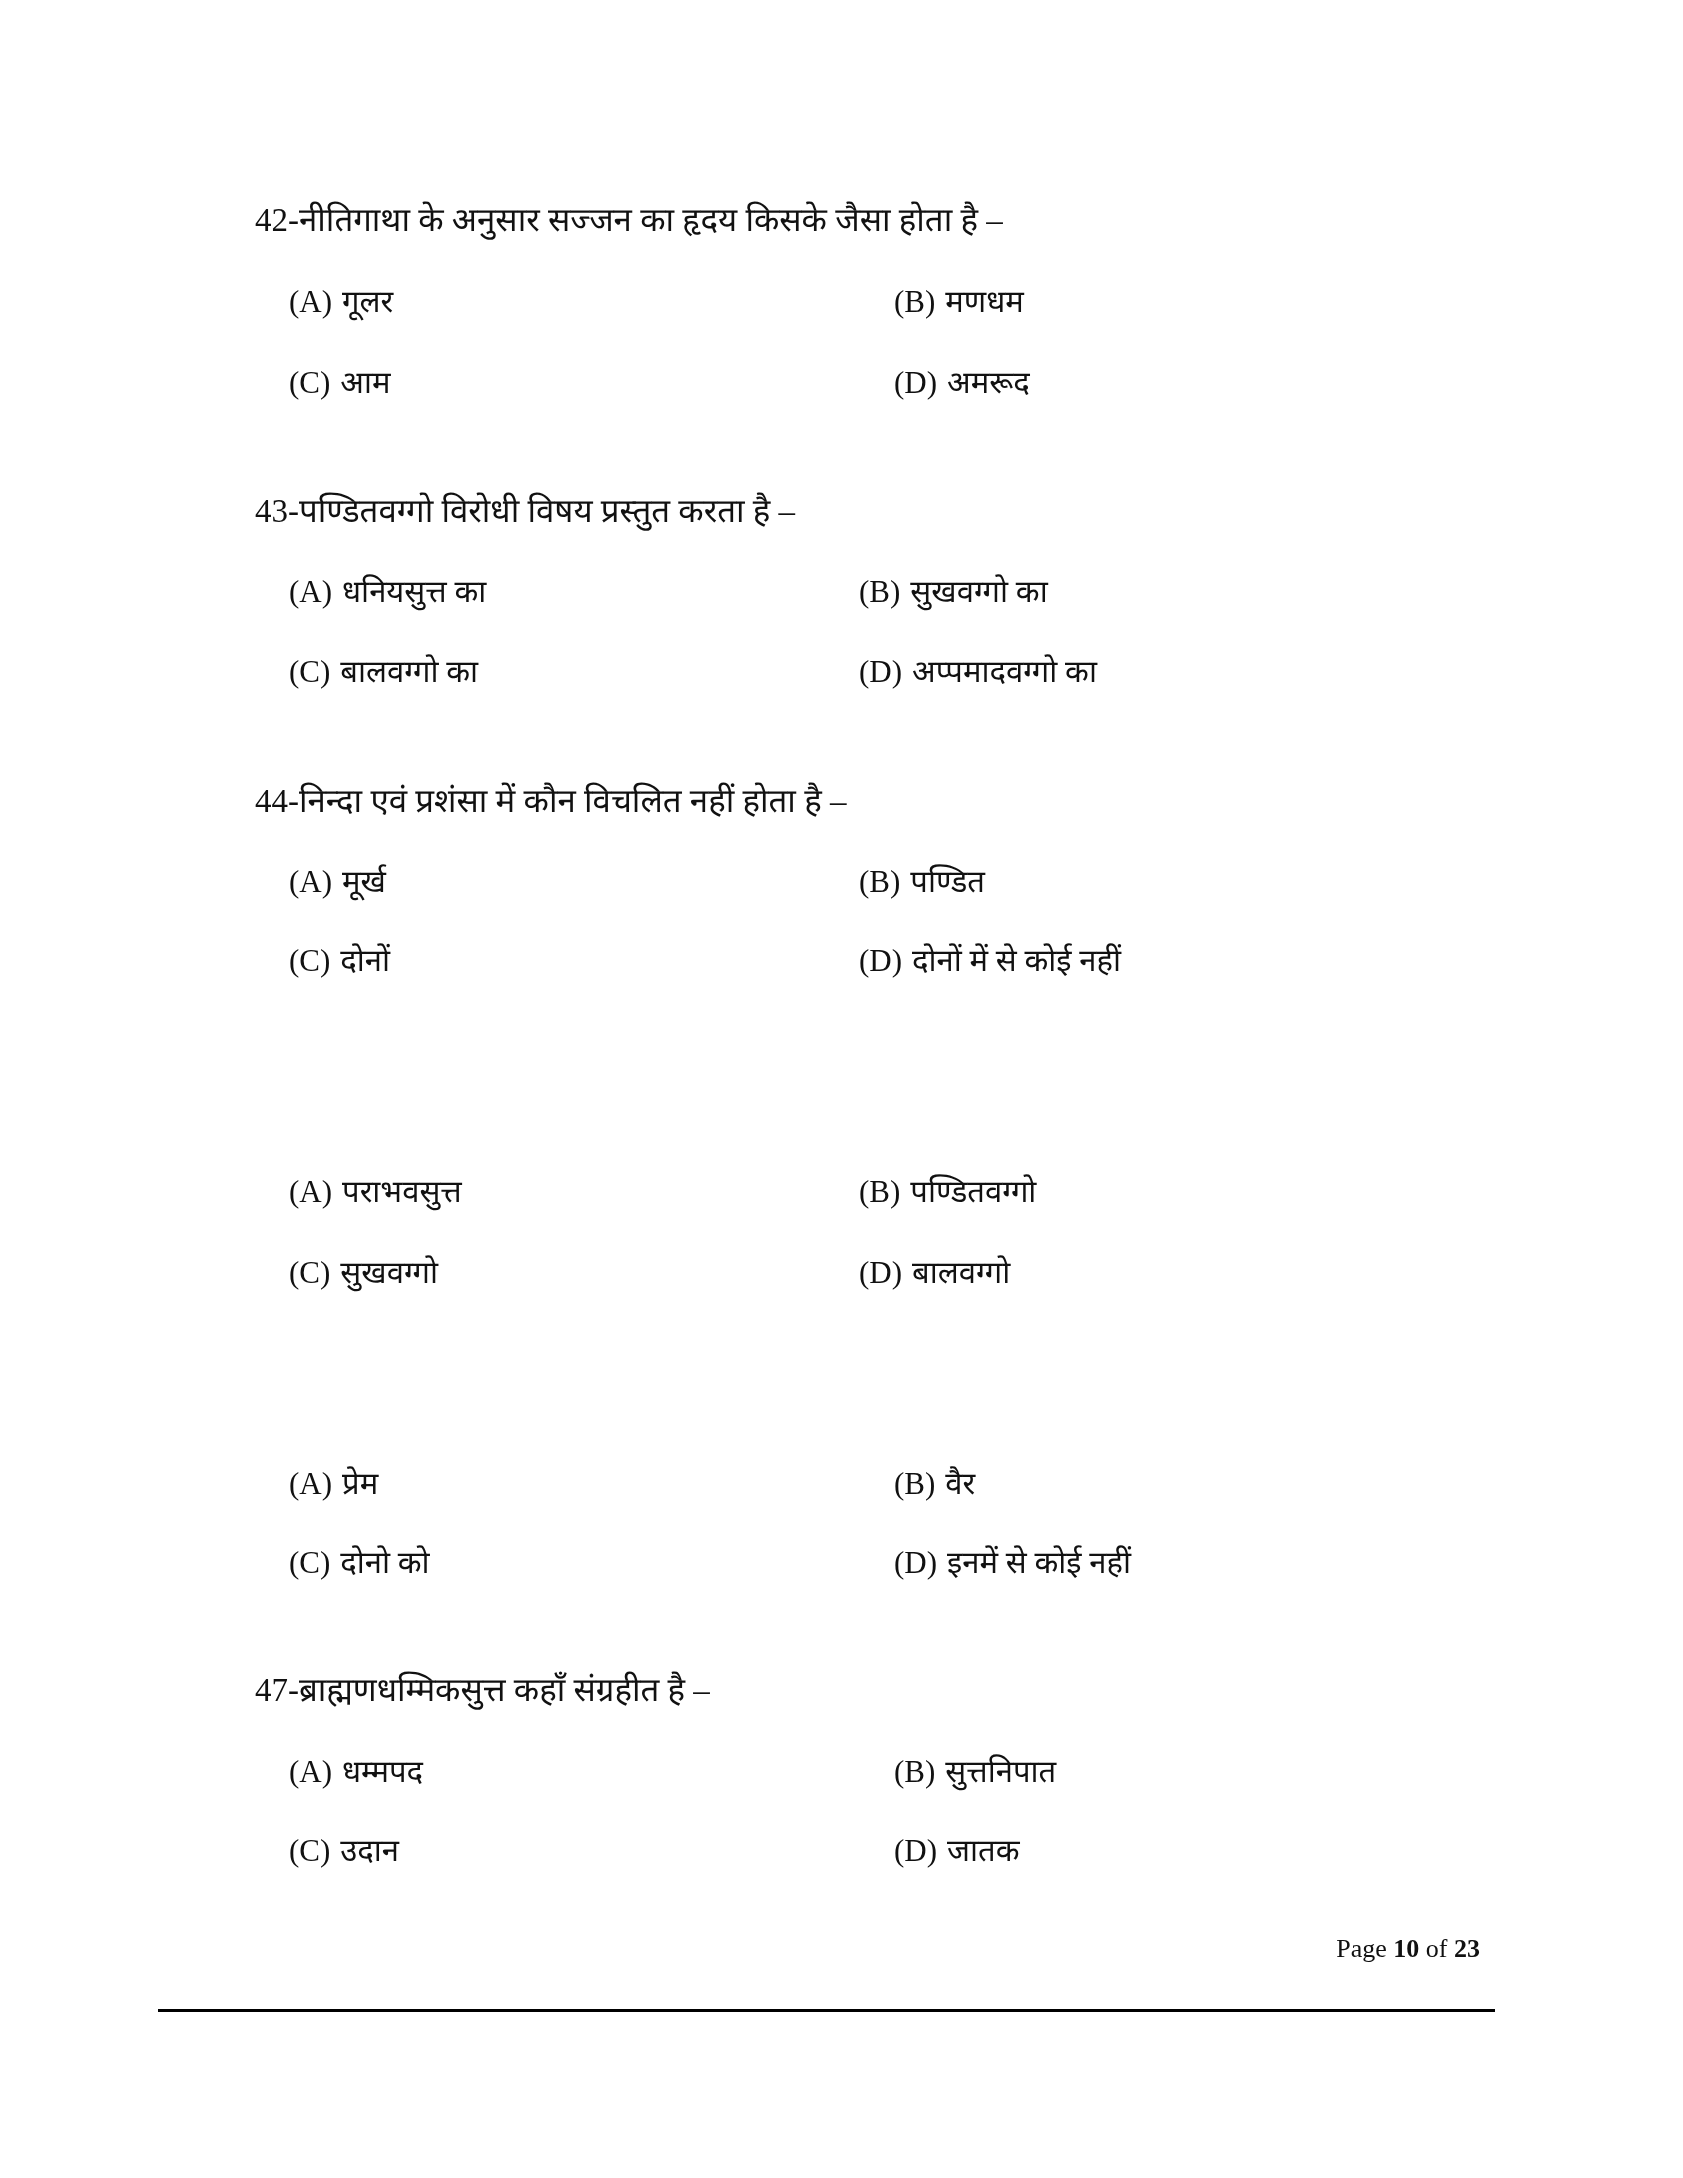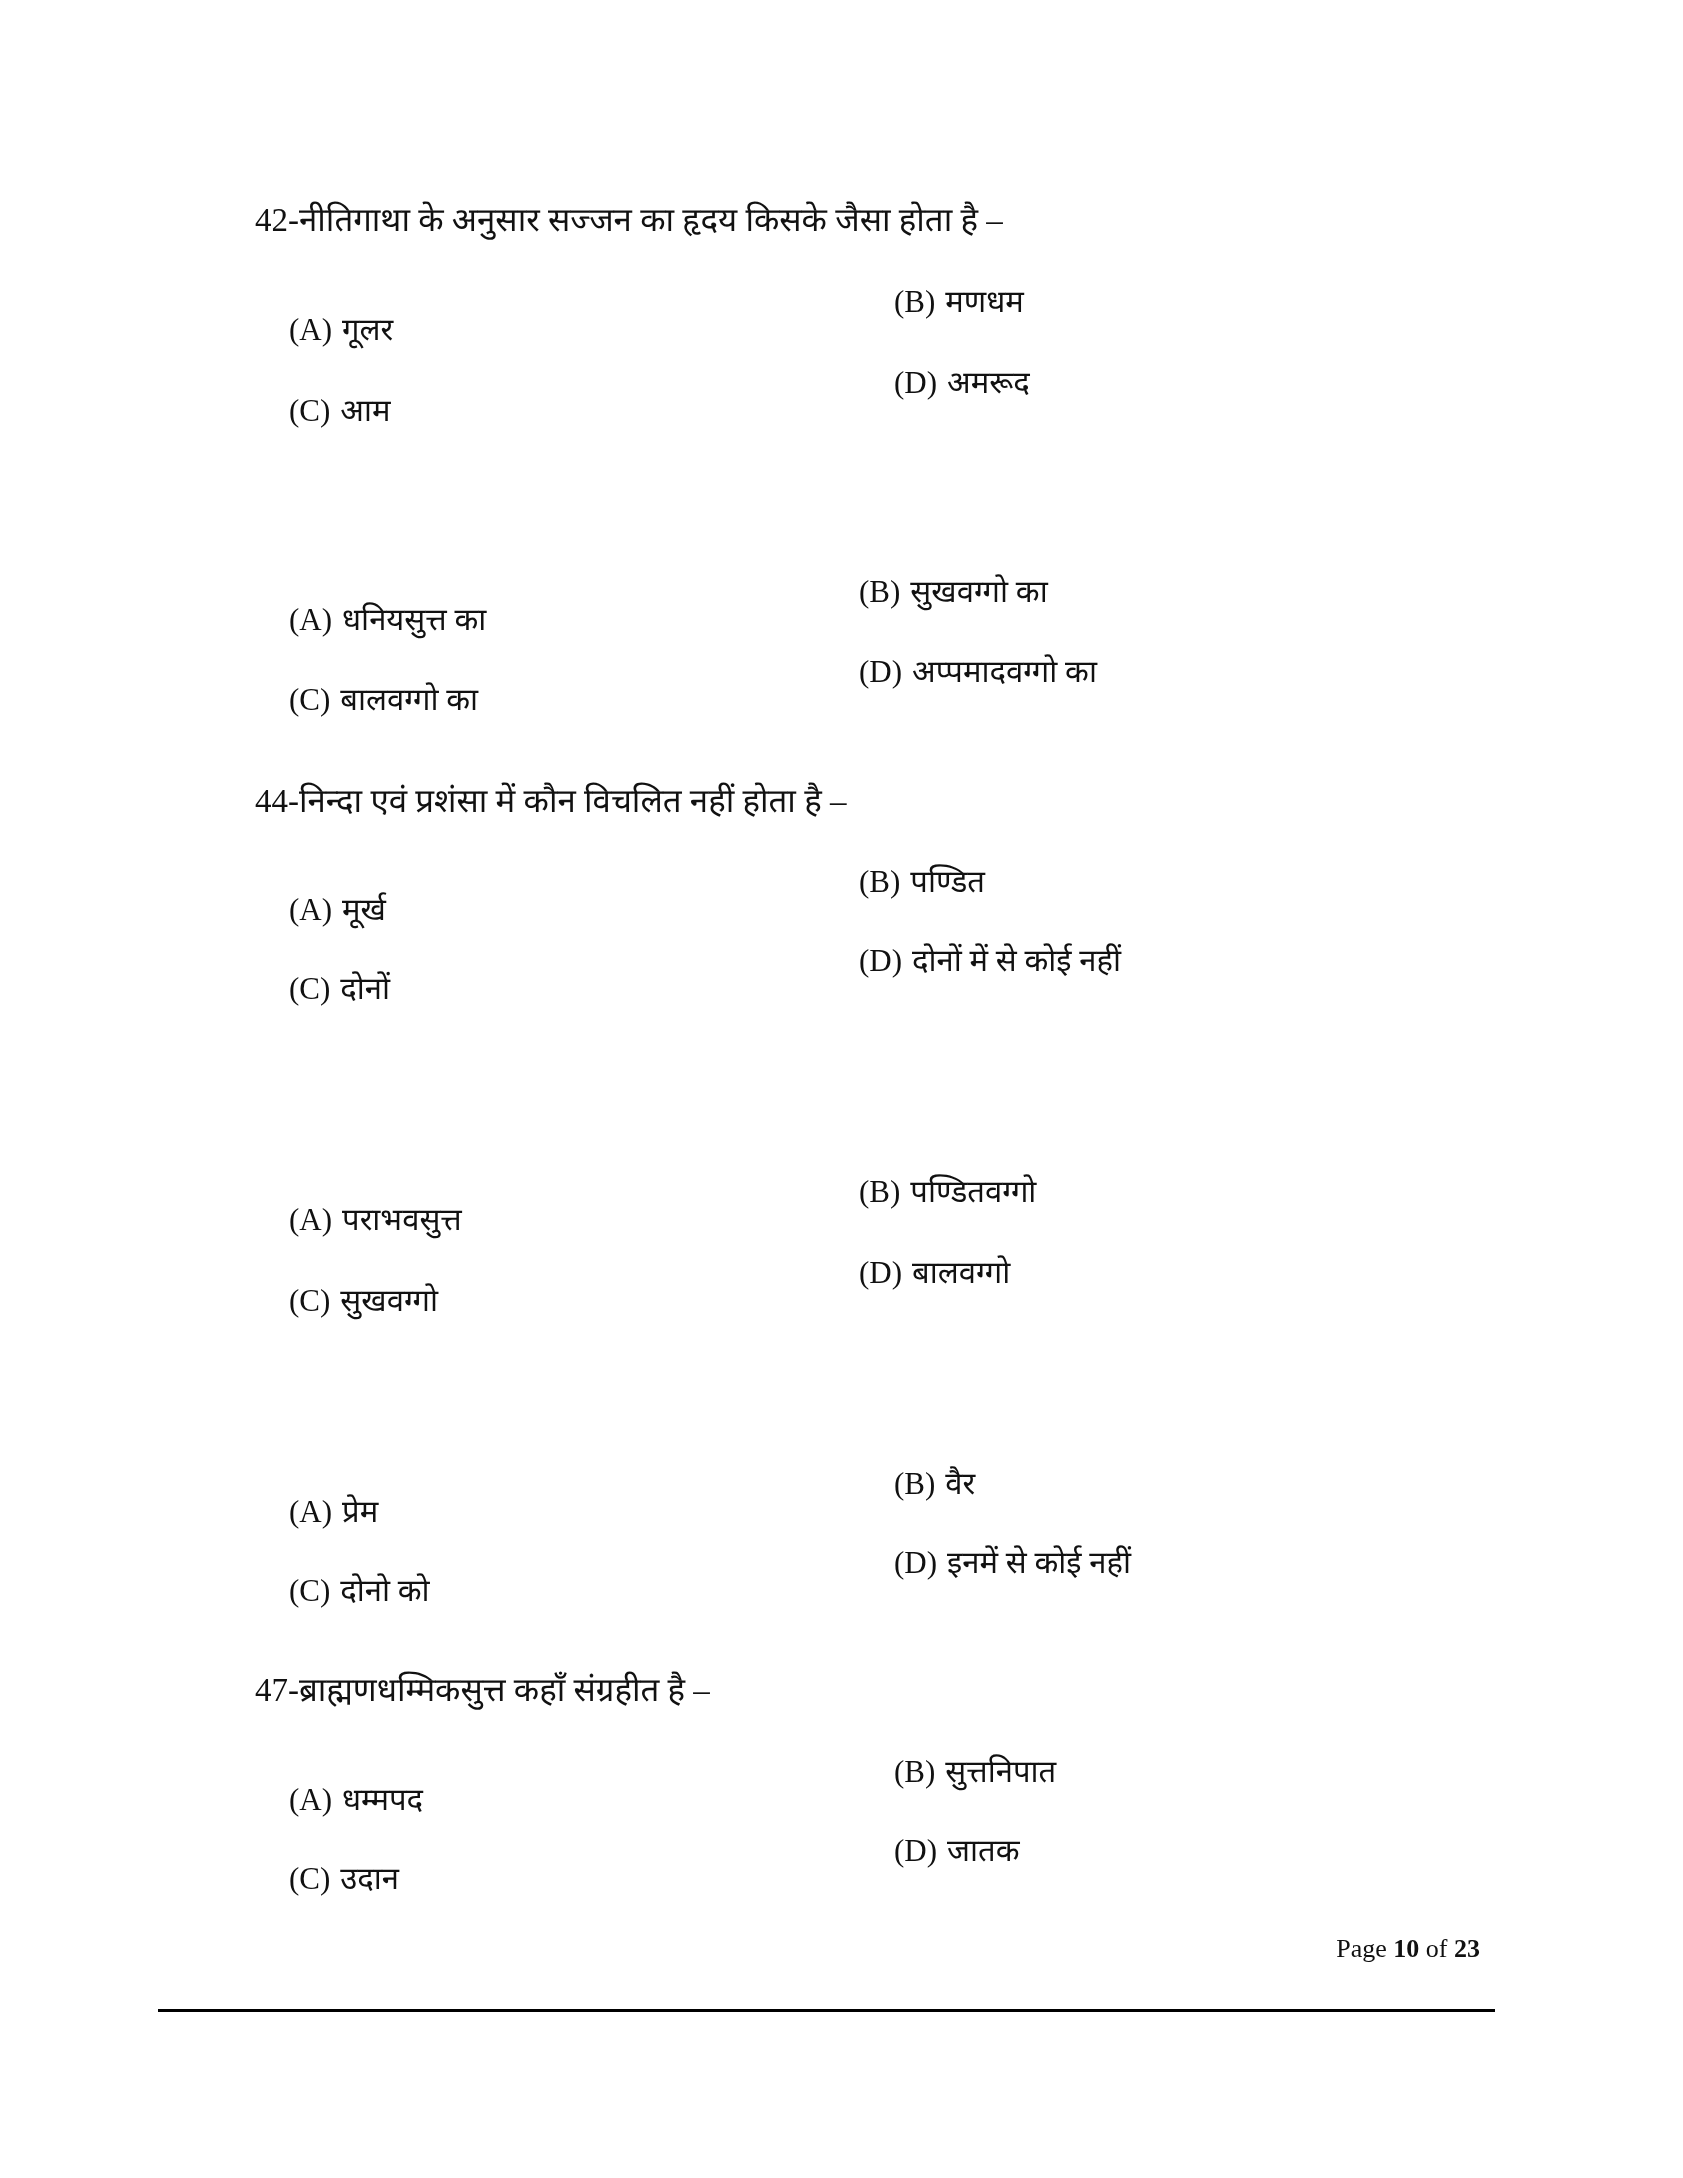--- a/index.html
+++ b/index.html
@@ -2,41 +2,44 @@
 <html><head>
 <meta charset="utf-8">
 <style>
   html, body { margin: 0; padding: 0; background: #ffffff; }
   body { width: 1683px; height: 2178px; position: relative; overflow: hidden;
          font-family: "Liberation Serif", "DejaVu Serif", serif; color: #111; }
   .page { position: absolute; left: 0; top: 0; width: 1683px; height: 1560px; background: #fff; }
   .q { position: absolute; left: 255px; font-size: 33px; line-height: 40px; white-space: nowrap; transform: translateY(-50%); }
   .opt { position: absolute; font-size: 31px; line-height: 40px; white-space: nowrap; transform: translateY(-50%); }
   .opt .lbl { margin-right: 10px; }
-  .colA { left: 289px; margin-top: 28px; }
+  .colA { left: 289px; }
   .colB1 { left: 894px; }
   .colB2 { left: 859px; }
   .footer-rule { position: absolute; left: 158px; top: 2009px; width: 1337px; height: 3px; background: #000; }
   .footer-page { position: absolute; right: 203px; top: 1932px; font-family: Liberation Serif, serif;
                  font-size: 26px; line-height: 34px; color: #111; white-space: nowrap; }
   .footer-page b { font-weight: bold; }
 </style>
 </head>
 <body>
 
 <div class="page">
 
   <div class="q" style="top:220px">
     <span>42-</span><span>नीतिगाथा के अनुसार सज्जन का हृदय किसके जैसा होता है –</span>
   </div>
   <div class="opt colA" style="top:302px"><span class="lbl">(A)</span><span>गूलर</span></div>
   <div class="opt colB1" style="top:302px"><span class="lbl">(B)</span><span>मणधम</span></div>
   <div class="opt colA" style="top:383px"><span class="lbl">(C)</span><span>आम</span></div>
   <div class="opt colB1" style="top:383px"><span class="lbl">(D)</span><span>अमरूद</span></div>
 
+  <div class="q" style="top:511px">
+    <span>43-</span><span>पण्डितवग्गो विरोधी विषय प्रस्तुत करता है –</span>
+  </div>
   <div class="opt colA" style="top:592px"><span class="lbl">(A)</span><span>धनियसुत्त का</span></div>
   <div class="opt colB2" style="top:592px"><span class="lbl">(B)</span><span>सुखवग्गो का</span></div>
   <div class="opt colA" style="top:672px"><span class="lbl">(C)</span><span>बालवग्गो का</span></div>
   <div class="opt colB2" style="top:672px"><span class="lbl">(D)</span><span>अप्पमादवग्गो का</span></div>
 
   <div class="q" style="top:801px">
     <span>44-</span><span>निन्दा एवं प्रशंसा में कौन विचलित नहीं होता है –</span>
   </div>
   <div class="opt colA" style="top:882px"><span class="lbl">(A)</span><span>मूर्ख</span></div>
   <div class="opt colB2" style="top:882px"><span class="lbl">(B)</span><span>पण्डित</span></div>

